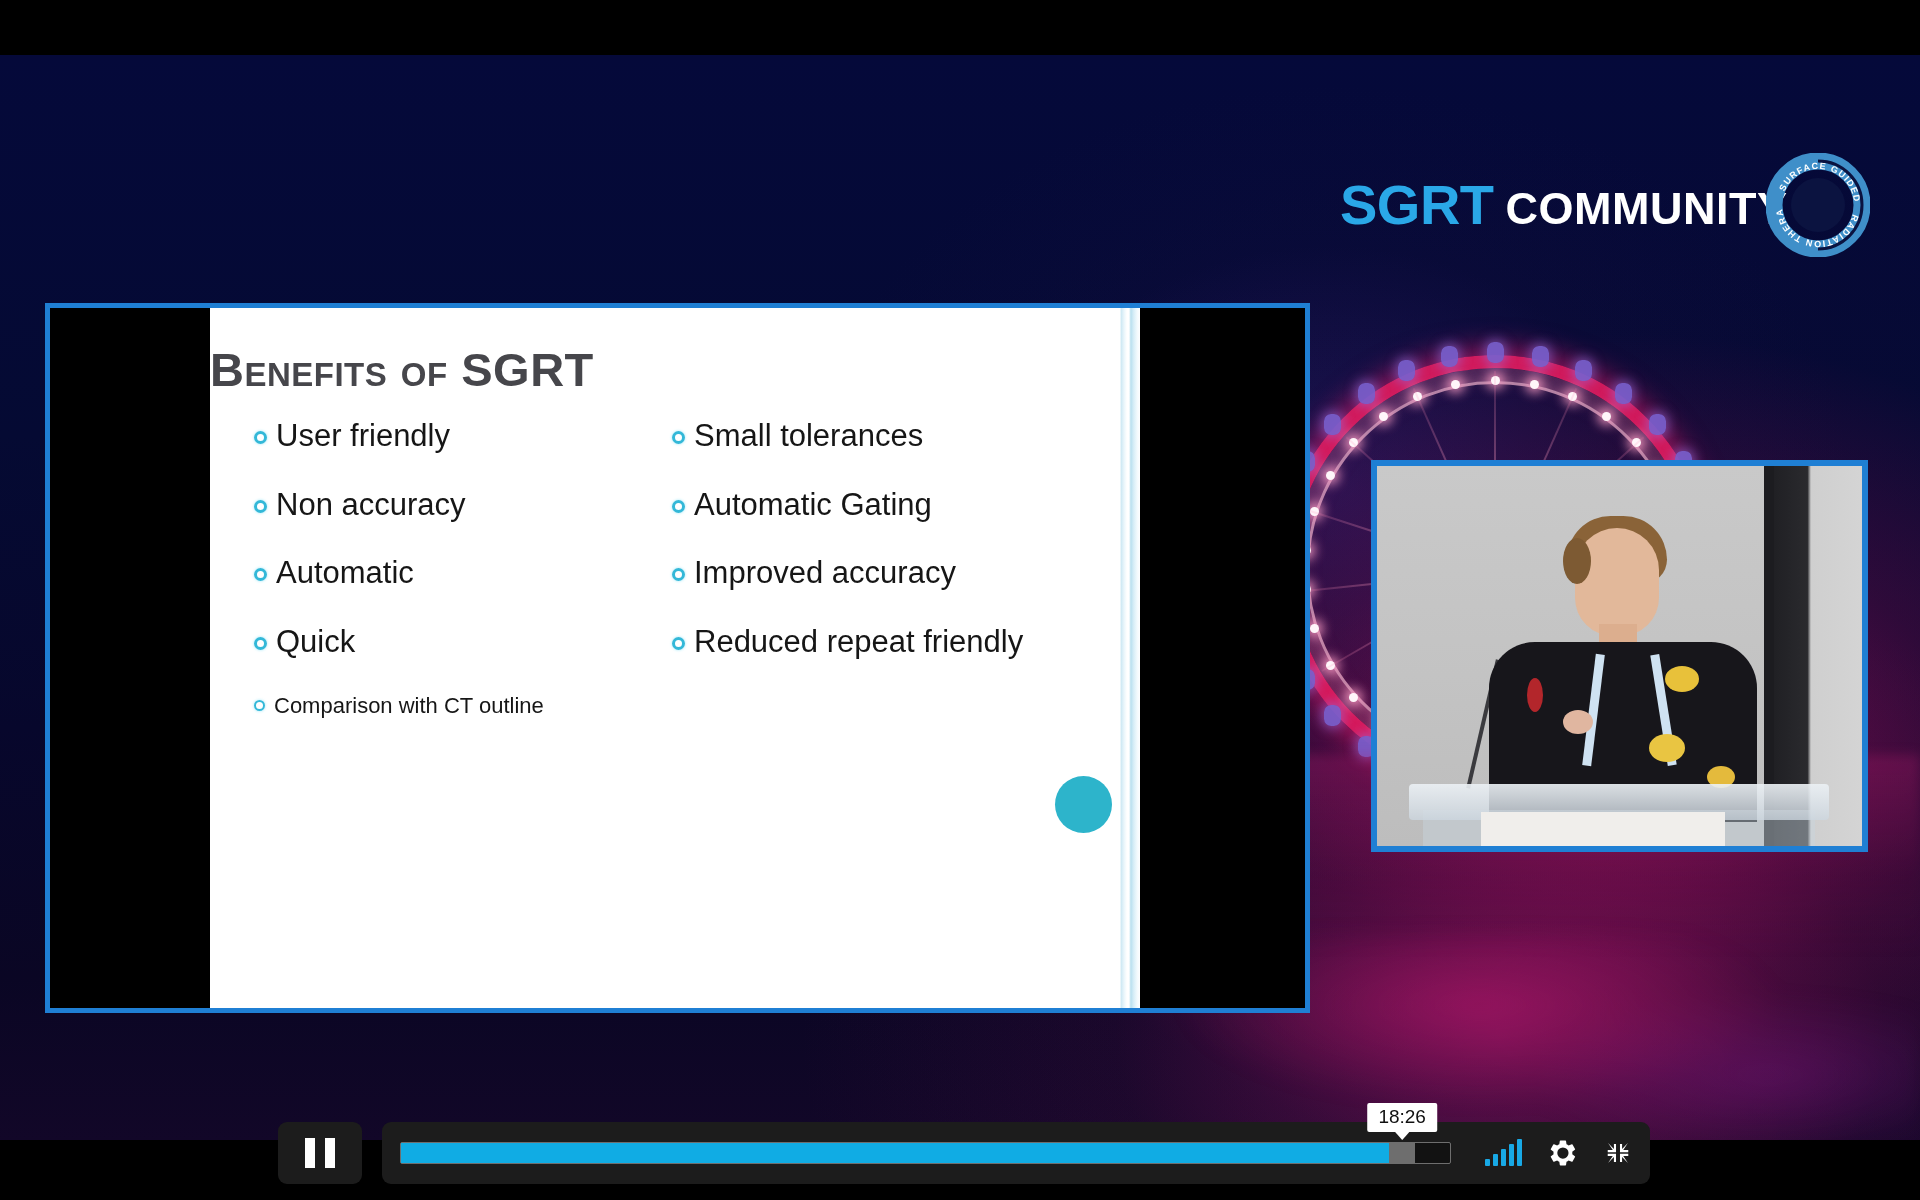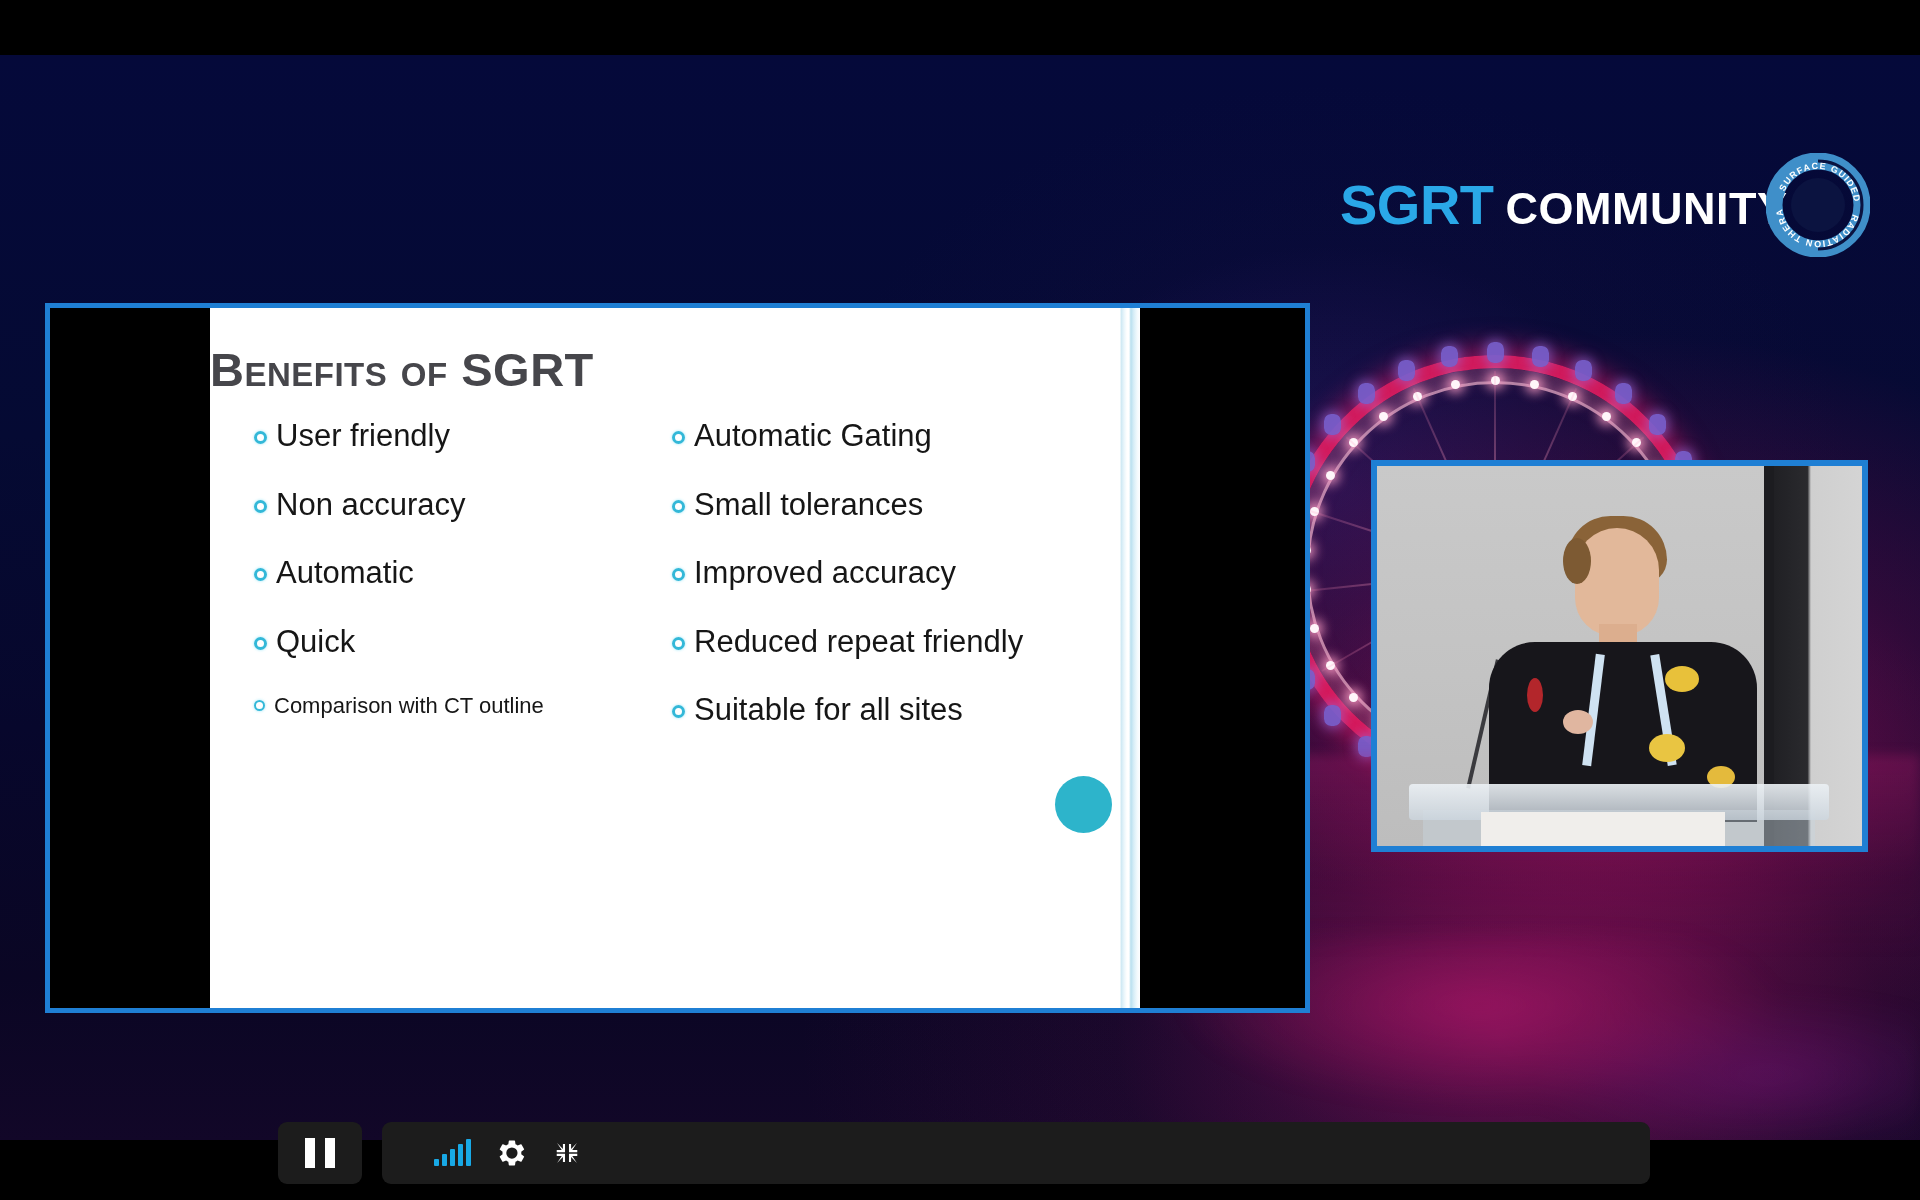--- a/index.html
+++ b/index.html
@@ -625,37 +625,33 @@
               </div>
               <div class="bullet-row small">
                 <span class="bullet-mark"></span>
                 <span class="bullet-text">Comparison with CT outline</span>
               </div>
             </div>
 
             <div class="bullet-col right">
               <div class="bullet-row">
                 <span class="bullet-mark"></span>
+                <span class="bullet-text">Small tolerances</span>
+              </div>
+              <div class="bullet-row">
+                <span class="bullet-mark"></span>
                 <span class="bullet-text">Automatic Gating</span>
               </div>
               <div class="bullet-row">
                 <span class="bullet-mark"></span>
-                <span class="bullet-text">Small tolerances</span>
+                <span class="bullet-text">Improved accuracy</span>
               </div>
               <div class="bullet-row">
                 <span class="bullet-mark"></span>
-                <span class="bullet-text">Improved accuracy</span>
-              </div>
-              <div class="bullet-row">
-                <span class="bullet-mark"></span>
                 <span class="bullet-text">Reduced repeat friendly</span>
-              </div>
-              <div class="bullet-row">
-                <span class="bullet-mark"></span>
-                <span class="bullet-text">Suitable for all sites</span>
               </div>
             </div>
 
           </div>
 
           <div id="slide-dot"></div>
           <div class="slide-edge-stripes"></div>
         </div>
       </div>
     </div>
@@ -690,20 +686,25 @@
 
   <div id="player-bar">
 
     <button id="btn-pause" aria-label="Pause">
       <span class="bar"></span>
       <span class="bar"></span>
     </button>
 
     <div id="controls-tray">
 
+      <div id="progress-track">
+        <div id="progress-fill"></div>
+        <div id="progress-handle"></div>
+        <div id="time-tooltip">18:26</div>
+      </div>
 
       <div class="tray-actions">
 
         <button class="tray-btn">
           <span id="icon-quality">
             <i></i>
               <i></i>
               <i></i>
               <i></i>
               <i></i>

